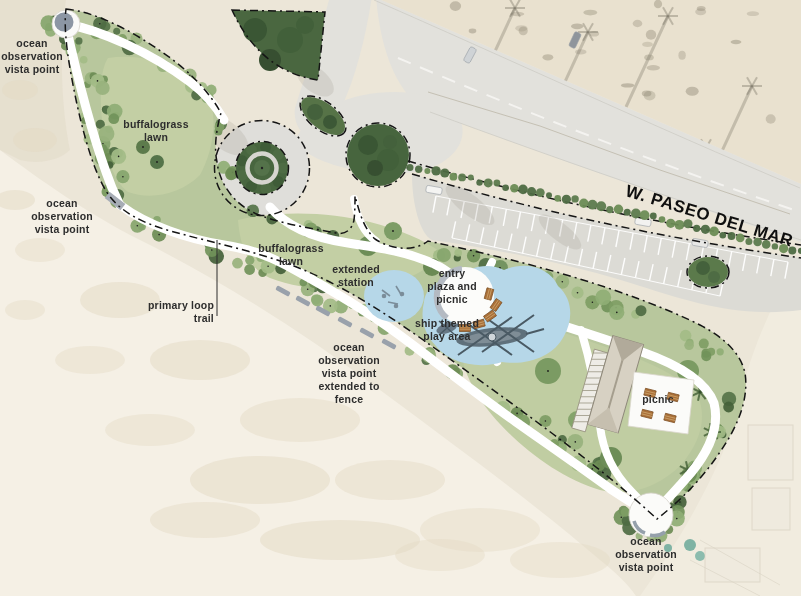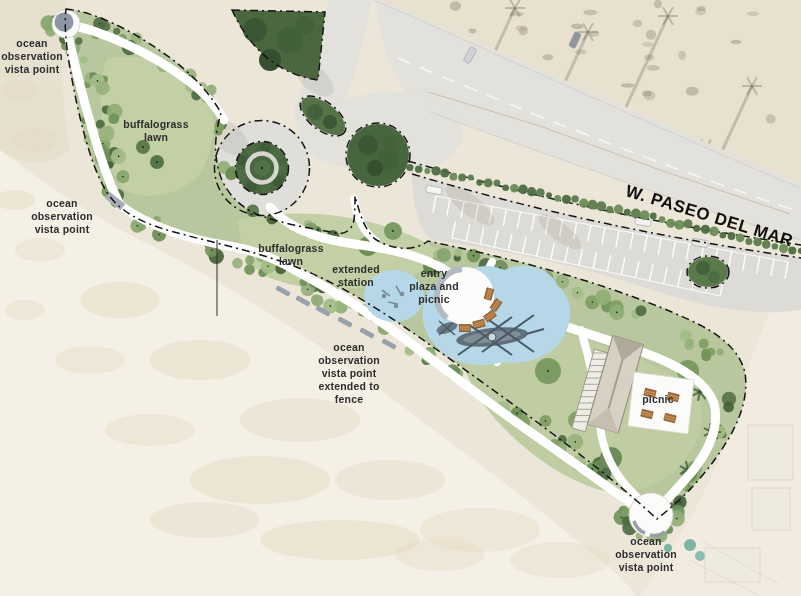--- a/index.html
+++ b/index.html
@@ -720,25 +720,29 @@
 <div class="lbl" style="left:0px;top:37px;width:64px;">ocean
 observation
 vista point</div>
 <div class="lbl" style="left:116px;top:118px;width:80px;">buffalograss
 lawn</div>
 <div class="lbl" style="left:22px;top:197px;width:80px;">ocean
 observation
 vista point</div>
 <div class="lbl" style="left:251px;top:242px;width:80px;">buffalograss
 lawn</div>
+<div class="lbl lbl-right" style="left:134px;top:299px;width:80px;">primary loop
+trail</div>
 <div class="lbl" style="left:326px;top:263px;width:60px;">extended
 station</div>
-<div class="lbl" style="left:399px;top:267px;width:70px;">entry
+<div class="lbl" style="left:417px;top:267px;width:70px;">entry
 plaza and
 picnic</div>
+<div class="lbl" style="left:400px;top:317px;width:94px;">ship themed
+play area</div>
 <div class="lbl" style="left:304px;top:341px;width:90px;">ocean
 observation
 vista point
 extended to
 fence</div>
 <div class="lbl" style="left:633px;top:393px;width:50px;">picnic</div>
 <div class="lbl" style="left:601px;top:535px;width:90px;">ocean
 observation
 vista point</div>
 <div class="road-lbl" style="left:626px;top:181px;">W. PASEO DEL MAR</div>

